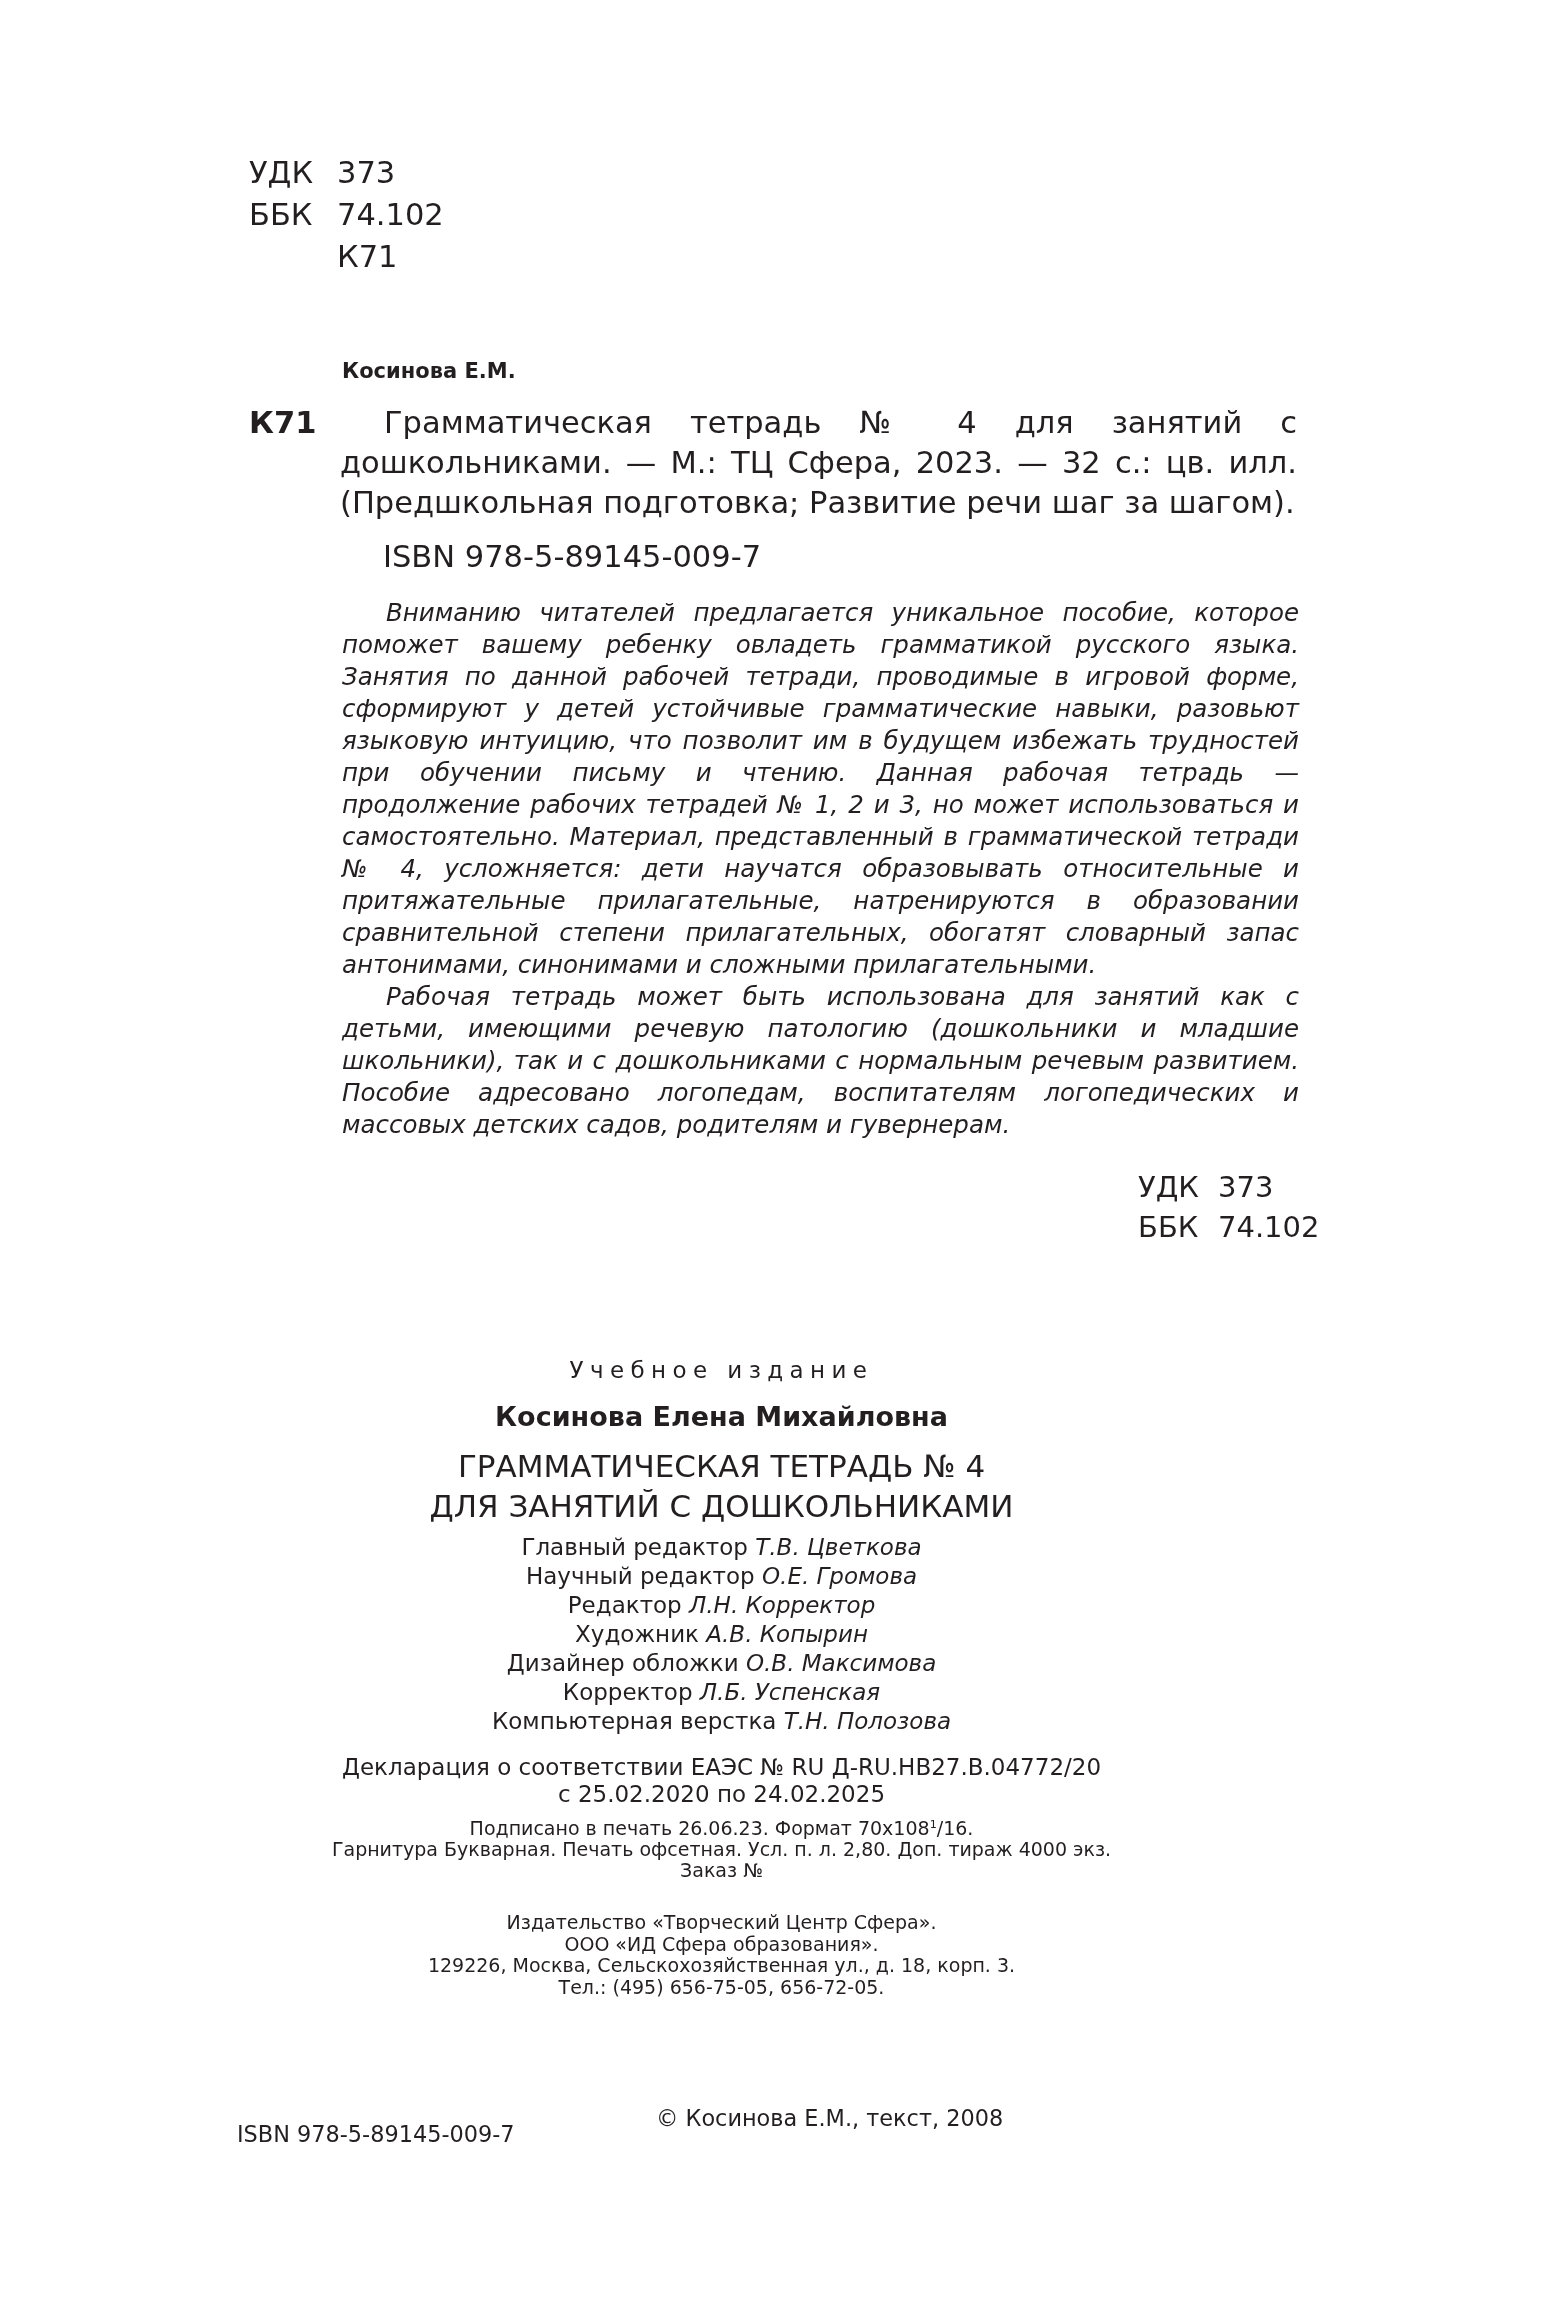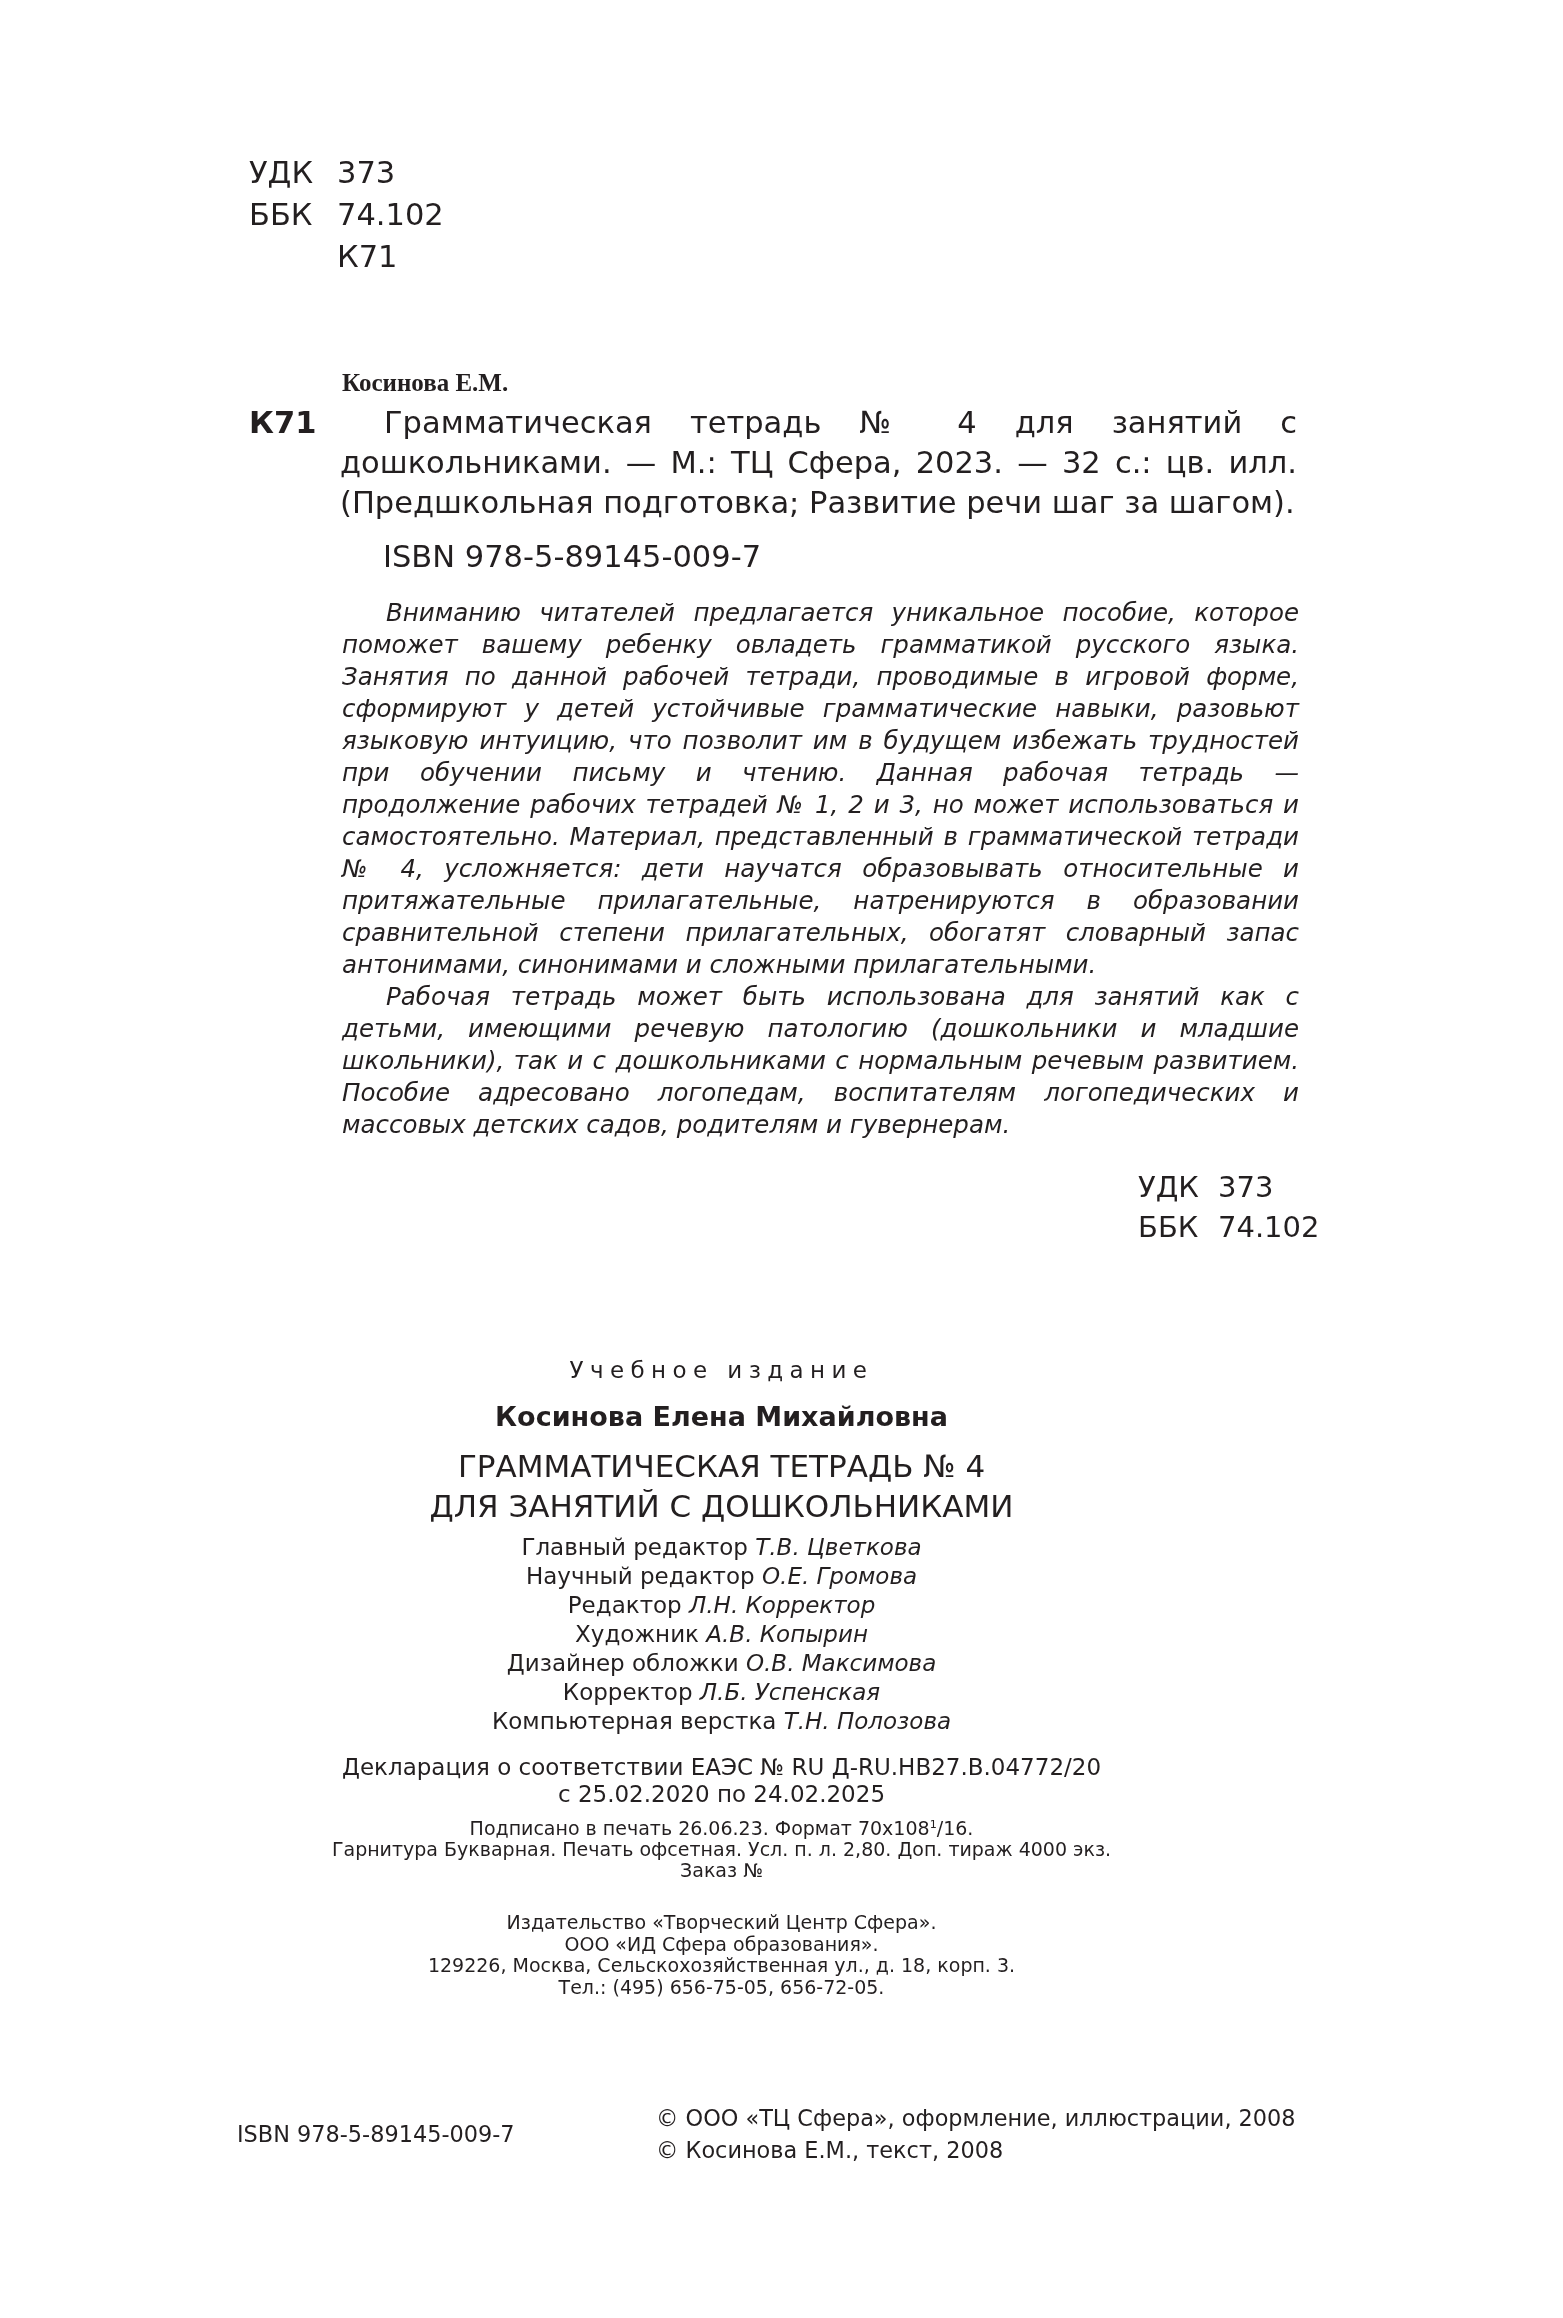--- a/index.html
+++ b/index.html
@@ -2,21 +2,21 @@
 <html style="font-size:13px"><head>
 <meta charset="utf-8">
 <style>
   html, body { margin: 0; padding: 0; background: #ffffff; }
   body { width: 1563px; height: 2319px; position: relative; overflow: hidden;
          font-family: "DejaVu Sans", sans-serif; color: #231f20; }
   .abs { position: absolute; }
   .udk-top { left: 249px; top: 152px; font-size: 30.5px; line-height: 42px; }
   .udk-top .row { display: flex; }
   .udk-top .k { width: 88px; }
-  .author-head { left: 342px; top: 369px; font-size: 25px; font-weight: bold; font-family: Liberation Serif, serif; }
+  .author-head { left: 342px; top: 359px; font-size: 21px; font-weight: bold; }
   .k71 { left: 249px; top: 405px; font-size: 30.5px; font-weight: bold; }
   .biblio { left: 340px; top: 403px; width: 957px; font-size: 30.5px; line-height: 40px;
             text-align: justify; text-indent: 44px; }
   .isbn-top { left: 383px; top: 539px; font-size: 30.5px; }
   .annot { left: 342px; top: 597px; width: 957px; font-size: 24.5px; line-height: 32px; font-style: italic; }
   .annot p { margin: 0; text-indent: 44px; text-align: justify; text-align-last: left; }
   .udk-right { left: 1138px; top: 1167px; font-size: 29px; line-height: 40px; }
   .udk-right .row { display: flex; }
   .udk-right .k { width: 80px; }
   .center-block { left: 0; width: 1563px; text-align: center; }
@@ -101,16 +101,15 @@
 
 <div class="abs center-block pub">
   <div>Издательство «Творческий Центр Сфера».</div>
   <div>ООО «ИД Сфера образования».</div>
   <div>129226, Москва, Сельскохозяйственная ул., д. 18, корп. 3.</div>
   <div>Тел.: (495) 656-75-05, 656-72-05.</div>
 </div>
 
 <div class="abs isbn-bottom">ISBN  978-5-89145-009-7</div>
 <div class="abs copyright">
-  <div>© ООО «ТЦ Сфера», оформление, иллюстрации, 2008</div>
   <div>© Косинова Е.М., текст, 2008</div>
 </div>
 
 
 </body></html>

